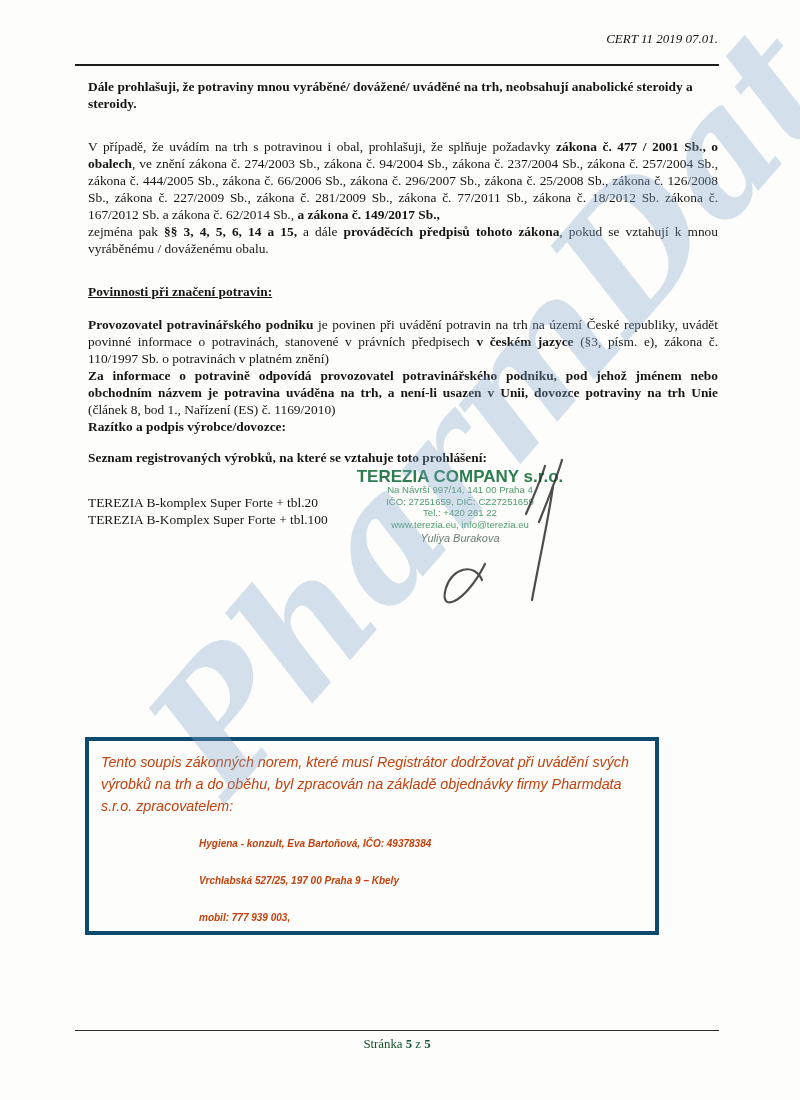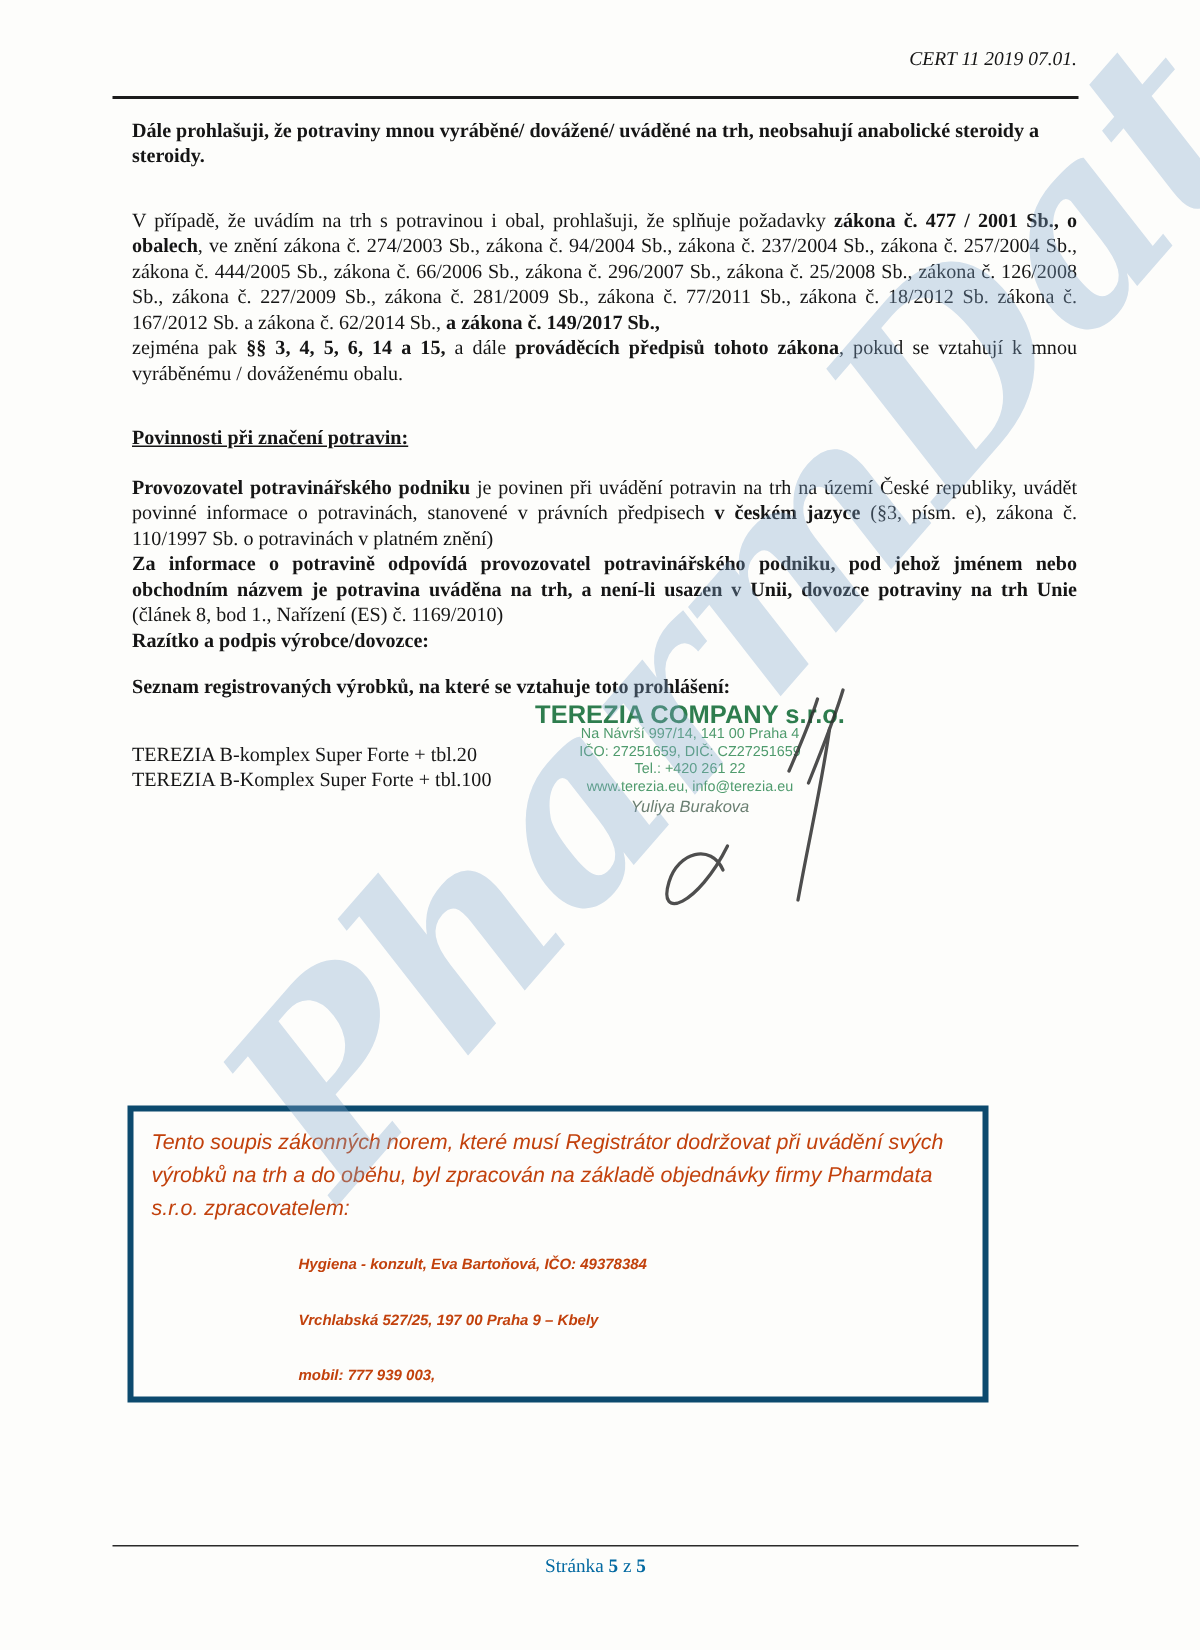--- a/index.html
+++ b/index.html
@@ -63,21 +63,21 @@
   }
   .notice-intro { font-size:14.3px; line-height:22px; }
   .notice-line { padding-left:98px; font-weight:bold; font-size:10px; line-height:20px; margin-top:17px; }
   .notice-line:first-of-type { margin-top:8px; }
 
   
   .footer {
     position:absolute; left:75px; top:1030px; width:644px; z-index:1;
     border-top:1.5px solid #2a2a2a;
     text-align:center; padding-top:6px;
-    font-size:12.8px; color:#0369a1;
+    font-size:12.8px; color:#14532d;
   }
 </style>
 </head>
 <body>
 
 <div class="hr-top"></div>
 
 <div class="content">
   <div class="cert-ref">CERT 11 2019 07.01.</div>
 

